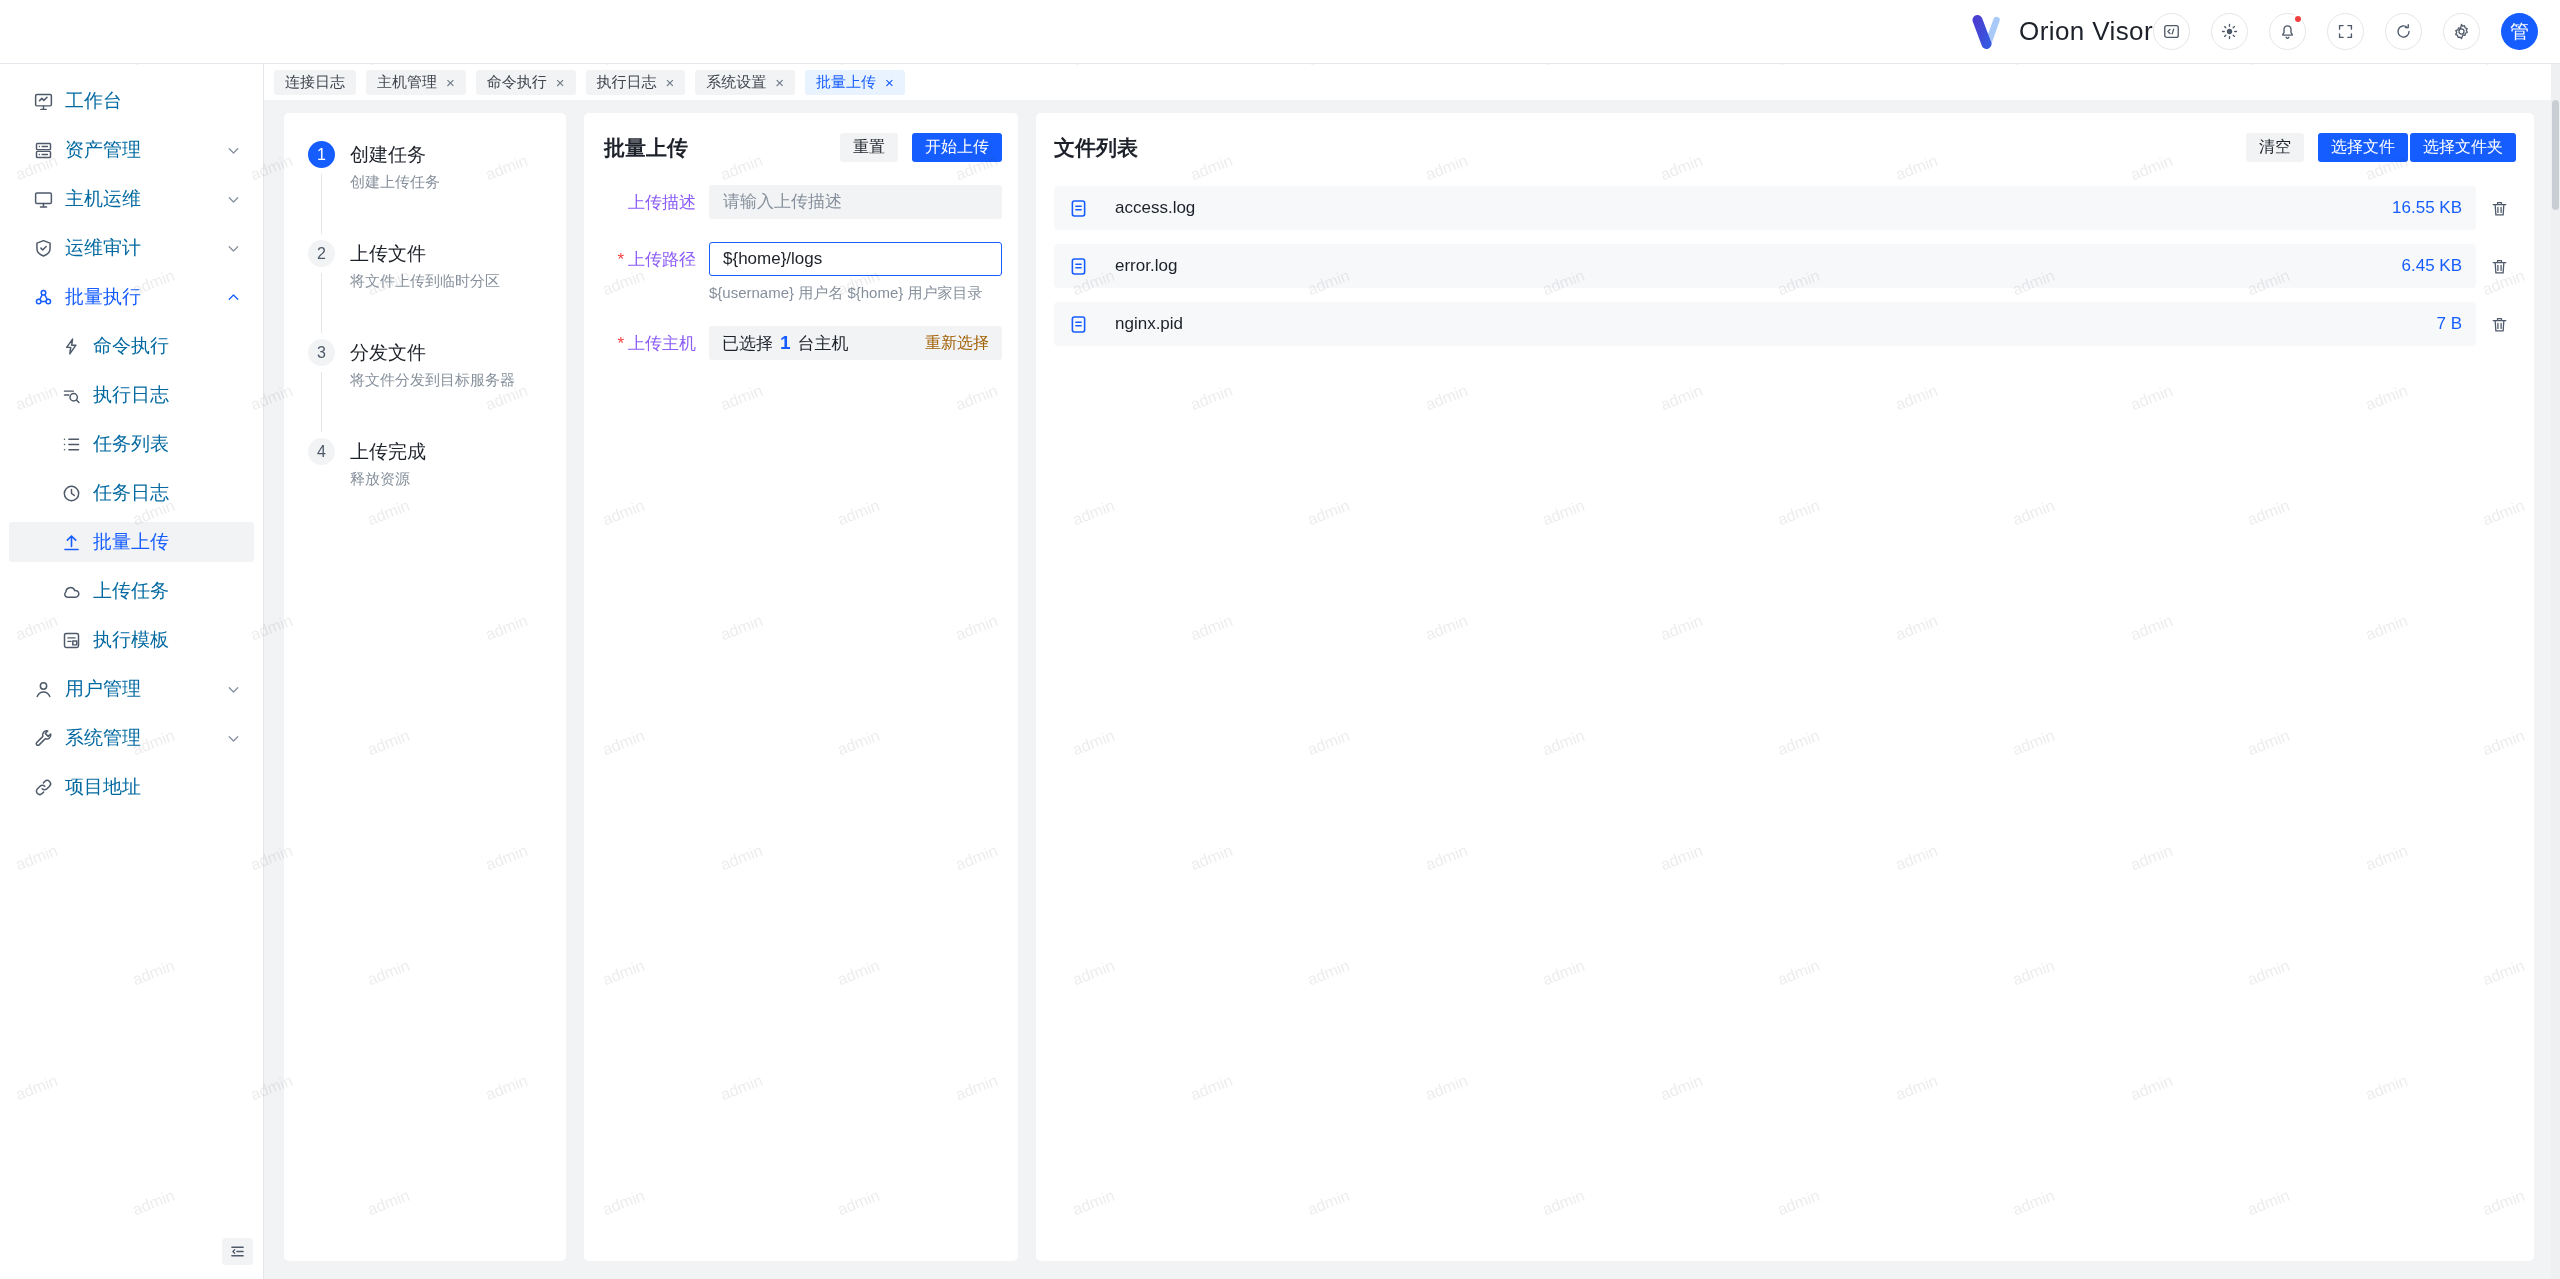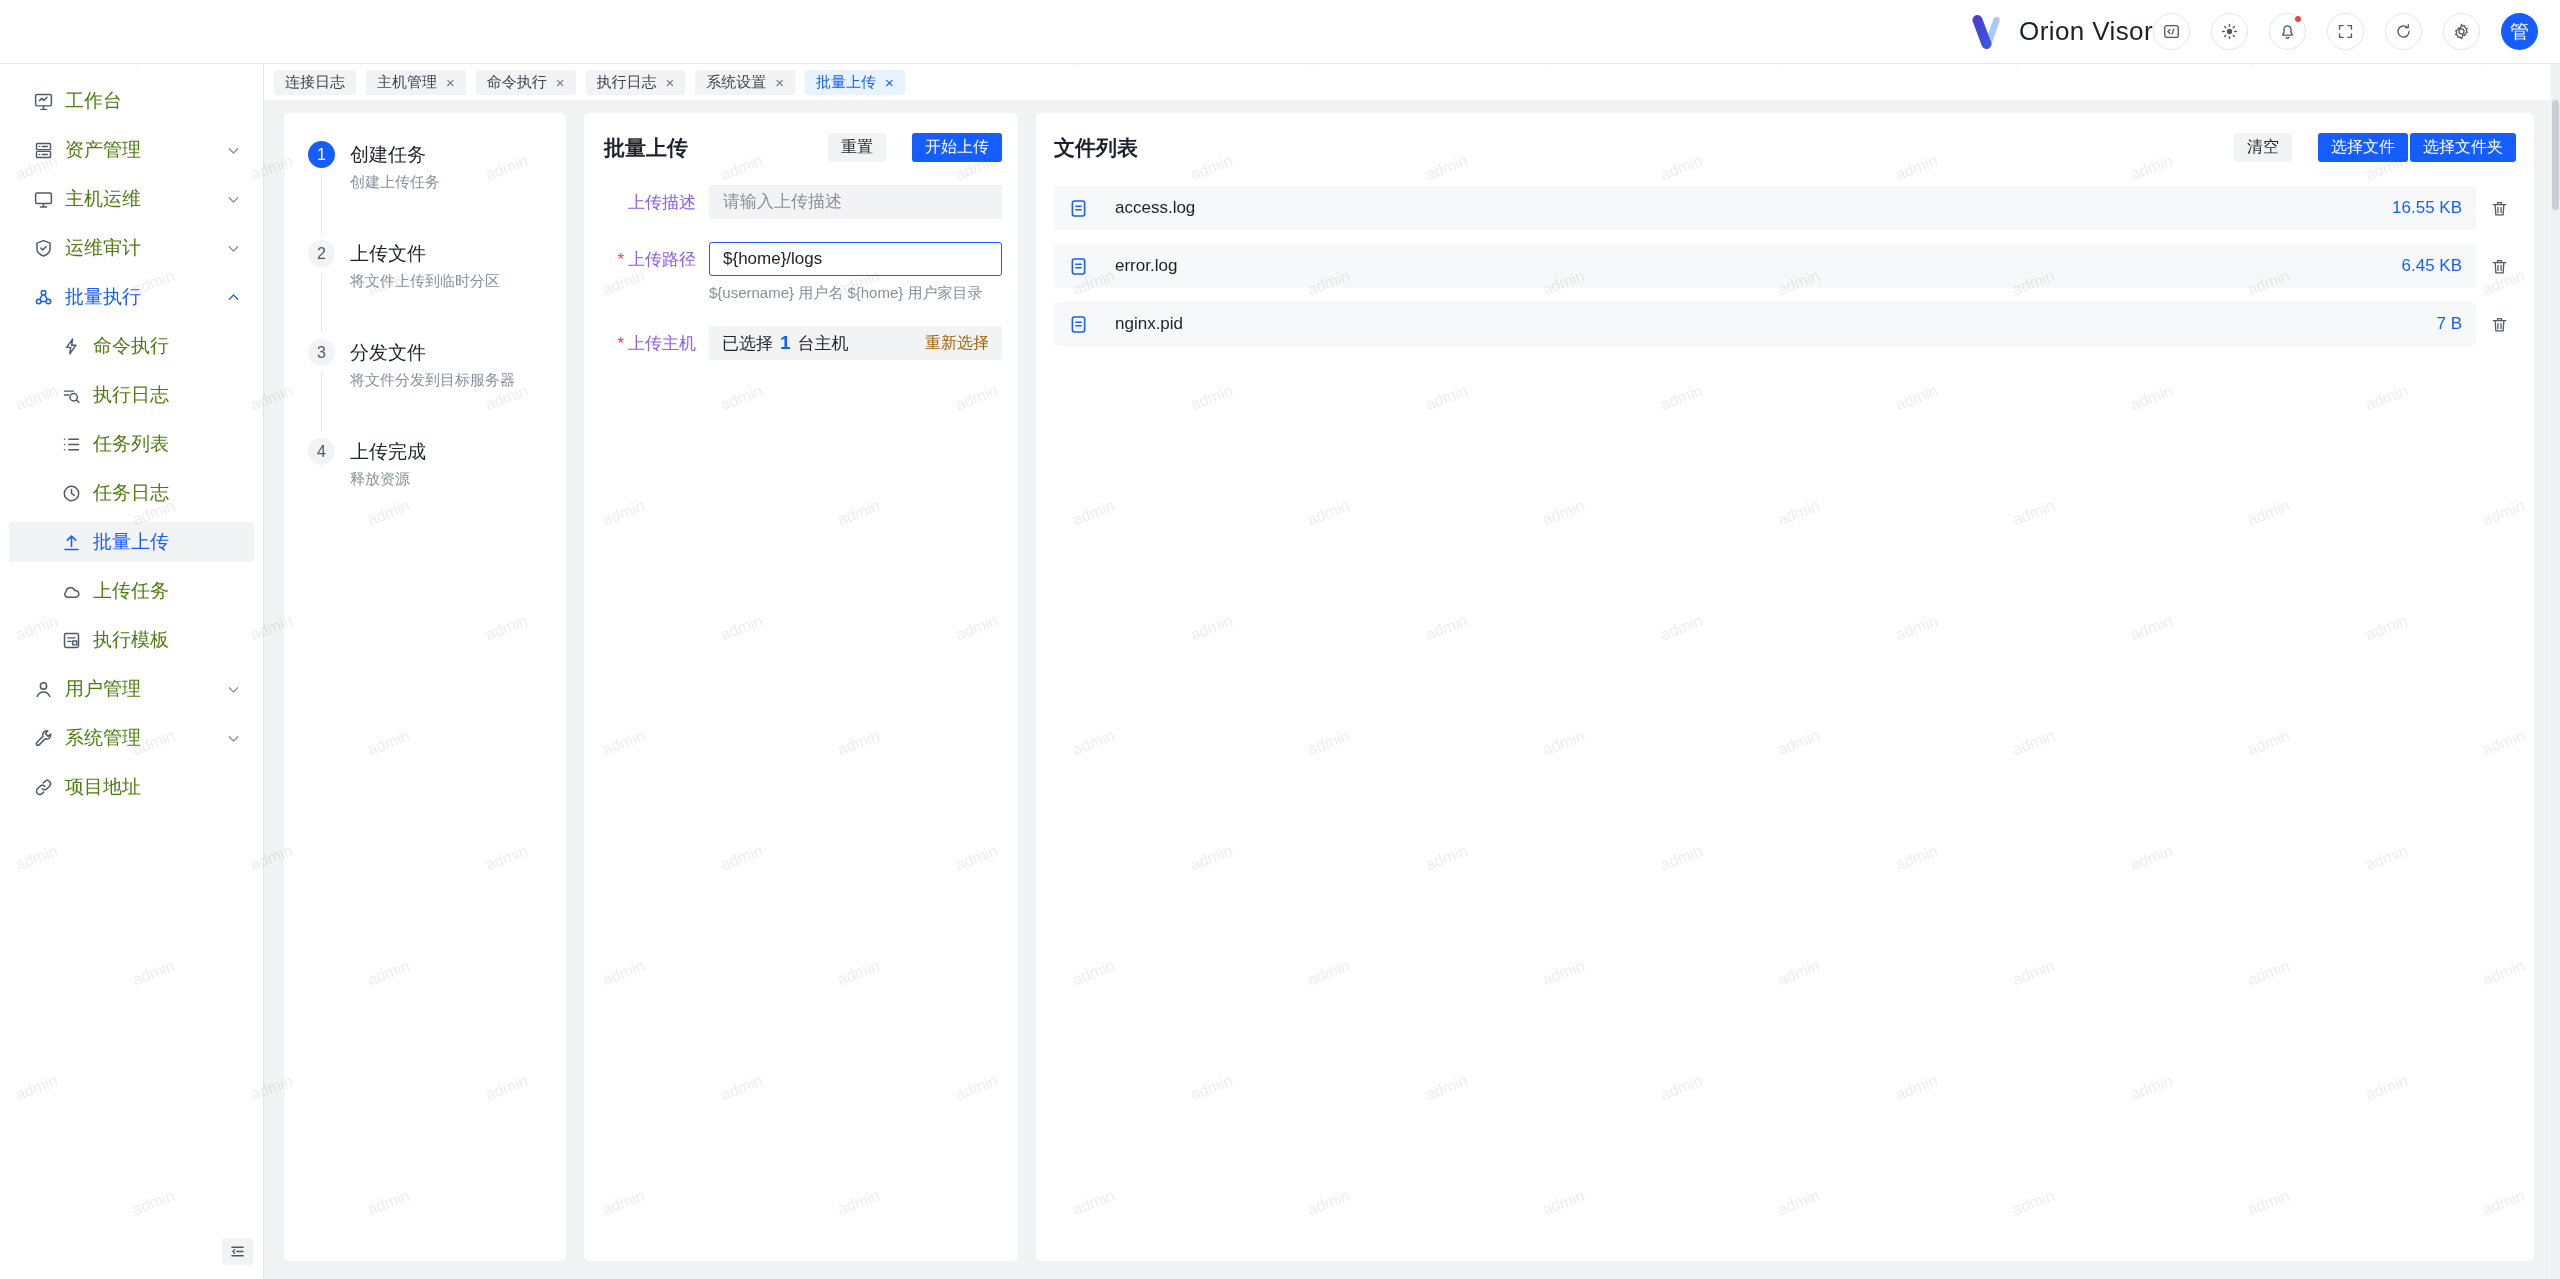--- a/index.html
+++ b/index.html
@@ -20,21 +20,21 @@
   .hbtn svg{width:19px;height:19px}
   .badge-dot{position:absolute;top:0px;right:2px;width:10px;height:10px;border-radius:50%;
              background:#f53f3f;border:2px solid #fff}
   .avatar{width:37px;height:37px;border-radius:50%;background:#165dff;color:#fff;
           display:flex;align-items:center;justify-content:center;font-size:19px;cursor:pointer}
 
   
   .sidebar{position:absolute;top:64px;left:0;bottom:0;width:264px;background:#fff;
            border-right:1px solid #e5e6eb;padding-top:8px;z-index:4}
   .sitem{height:40px;margin:9px 9px 0;display:flex;align-items:center;border-radius:3px;
-         padding-left:24px;padding-right:12px;font-size:19px;color:#4d7c0f;cursor:pointer}
+         padding-left:24px;padding-right:12px;font-size:19px;color:#0369a1;cursor:pointer}
   .sitem .sicon{width:21px;height:21px;margin-right:11px;color:#4e5969;flex:none}
   .sitem .sicon svg{width:21px;height:21px}
   .sitem .chev{margin-left:auto;color:#86909c;flex:none}
   .sitem .chev svg{width:17px;height:17px}
   .sitem.child{padding-left:52px}
   .sitem.parent-active{color:#165dff}
   .sitem.parent-active .sicon,.sitem.parent-active .chev{color:#165dff}
   .sitem.active{background:#f2f3f5;color:#165dff}
   .sitem.active .sicon{color:#165dff}
   .collapse-btn{position:absolute;bottom:14px;right:10px;width:31px;height:27px;background:#f2f3f5;
@@ -60,21 +60,21 @@
             color:#4e5969;font-size:16px;display:flex;align-items:center;justify-content:center}
   .step.active .step-num{background:#165dff;color:#fff}
   .step:not(:last-child)::before{content:"";position:absolute;left:17px;top:33px;height:60px;width:1px;background:#e5e6eb}
   .step-title{font-size:19px;line-height:27px;color:#1d2129}
   .step-desc{margin-top:5px;font-size:15px;color:#86909c}
 
   
   .form-card{width:434px;flex:none;padding:20px 16px 20px 20px}
   .card-head{display:flex;align-items:center;justify-content:space-between}
   .card-title{font-size:21px;font-weight:700;color:#1d2129}
-  .head-actions{display:flex;gap:26px;align-items:center}
+  .head-actions{display:flex;gap:14px;align-items:center}
   .btn{height:29px;padding:0 13px;border-radius:3px;font-size:16px;border:none;cursor:pointer;
        display:flex;align-items:center;white-space:nowrap}
   .btn-gray{background:#f2f3f5;color:#1d2129}
   .btn-primary{background:#165dff;color:#fff}
   .frow{display:flex;align-items:center;margin-top:23px}
   .flabel{width:92px;flex:none;text-align:right;font-size:17px;color:#8b5cf6;margin-right:13px;white-space:nowrap}
   .req::before{content:"*";color:#f53f3f;margin-right:4px}
   .finput{flex:1;min-width:0;height:34px;background:#f2f3f5;border:1px solid transparent;border-radius:3px;
           padding:0 13px;font-size:17px;color:#1d2129;font-family:inherit;display:flex;align-items:center}
   input.finput{outline:none}

